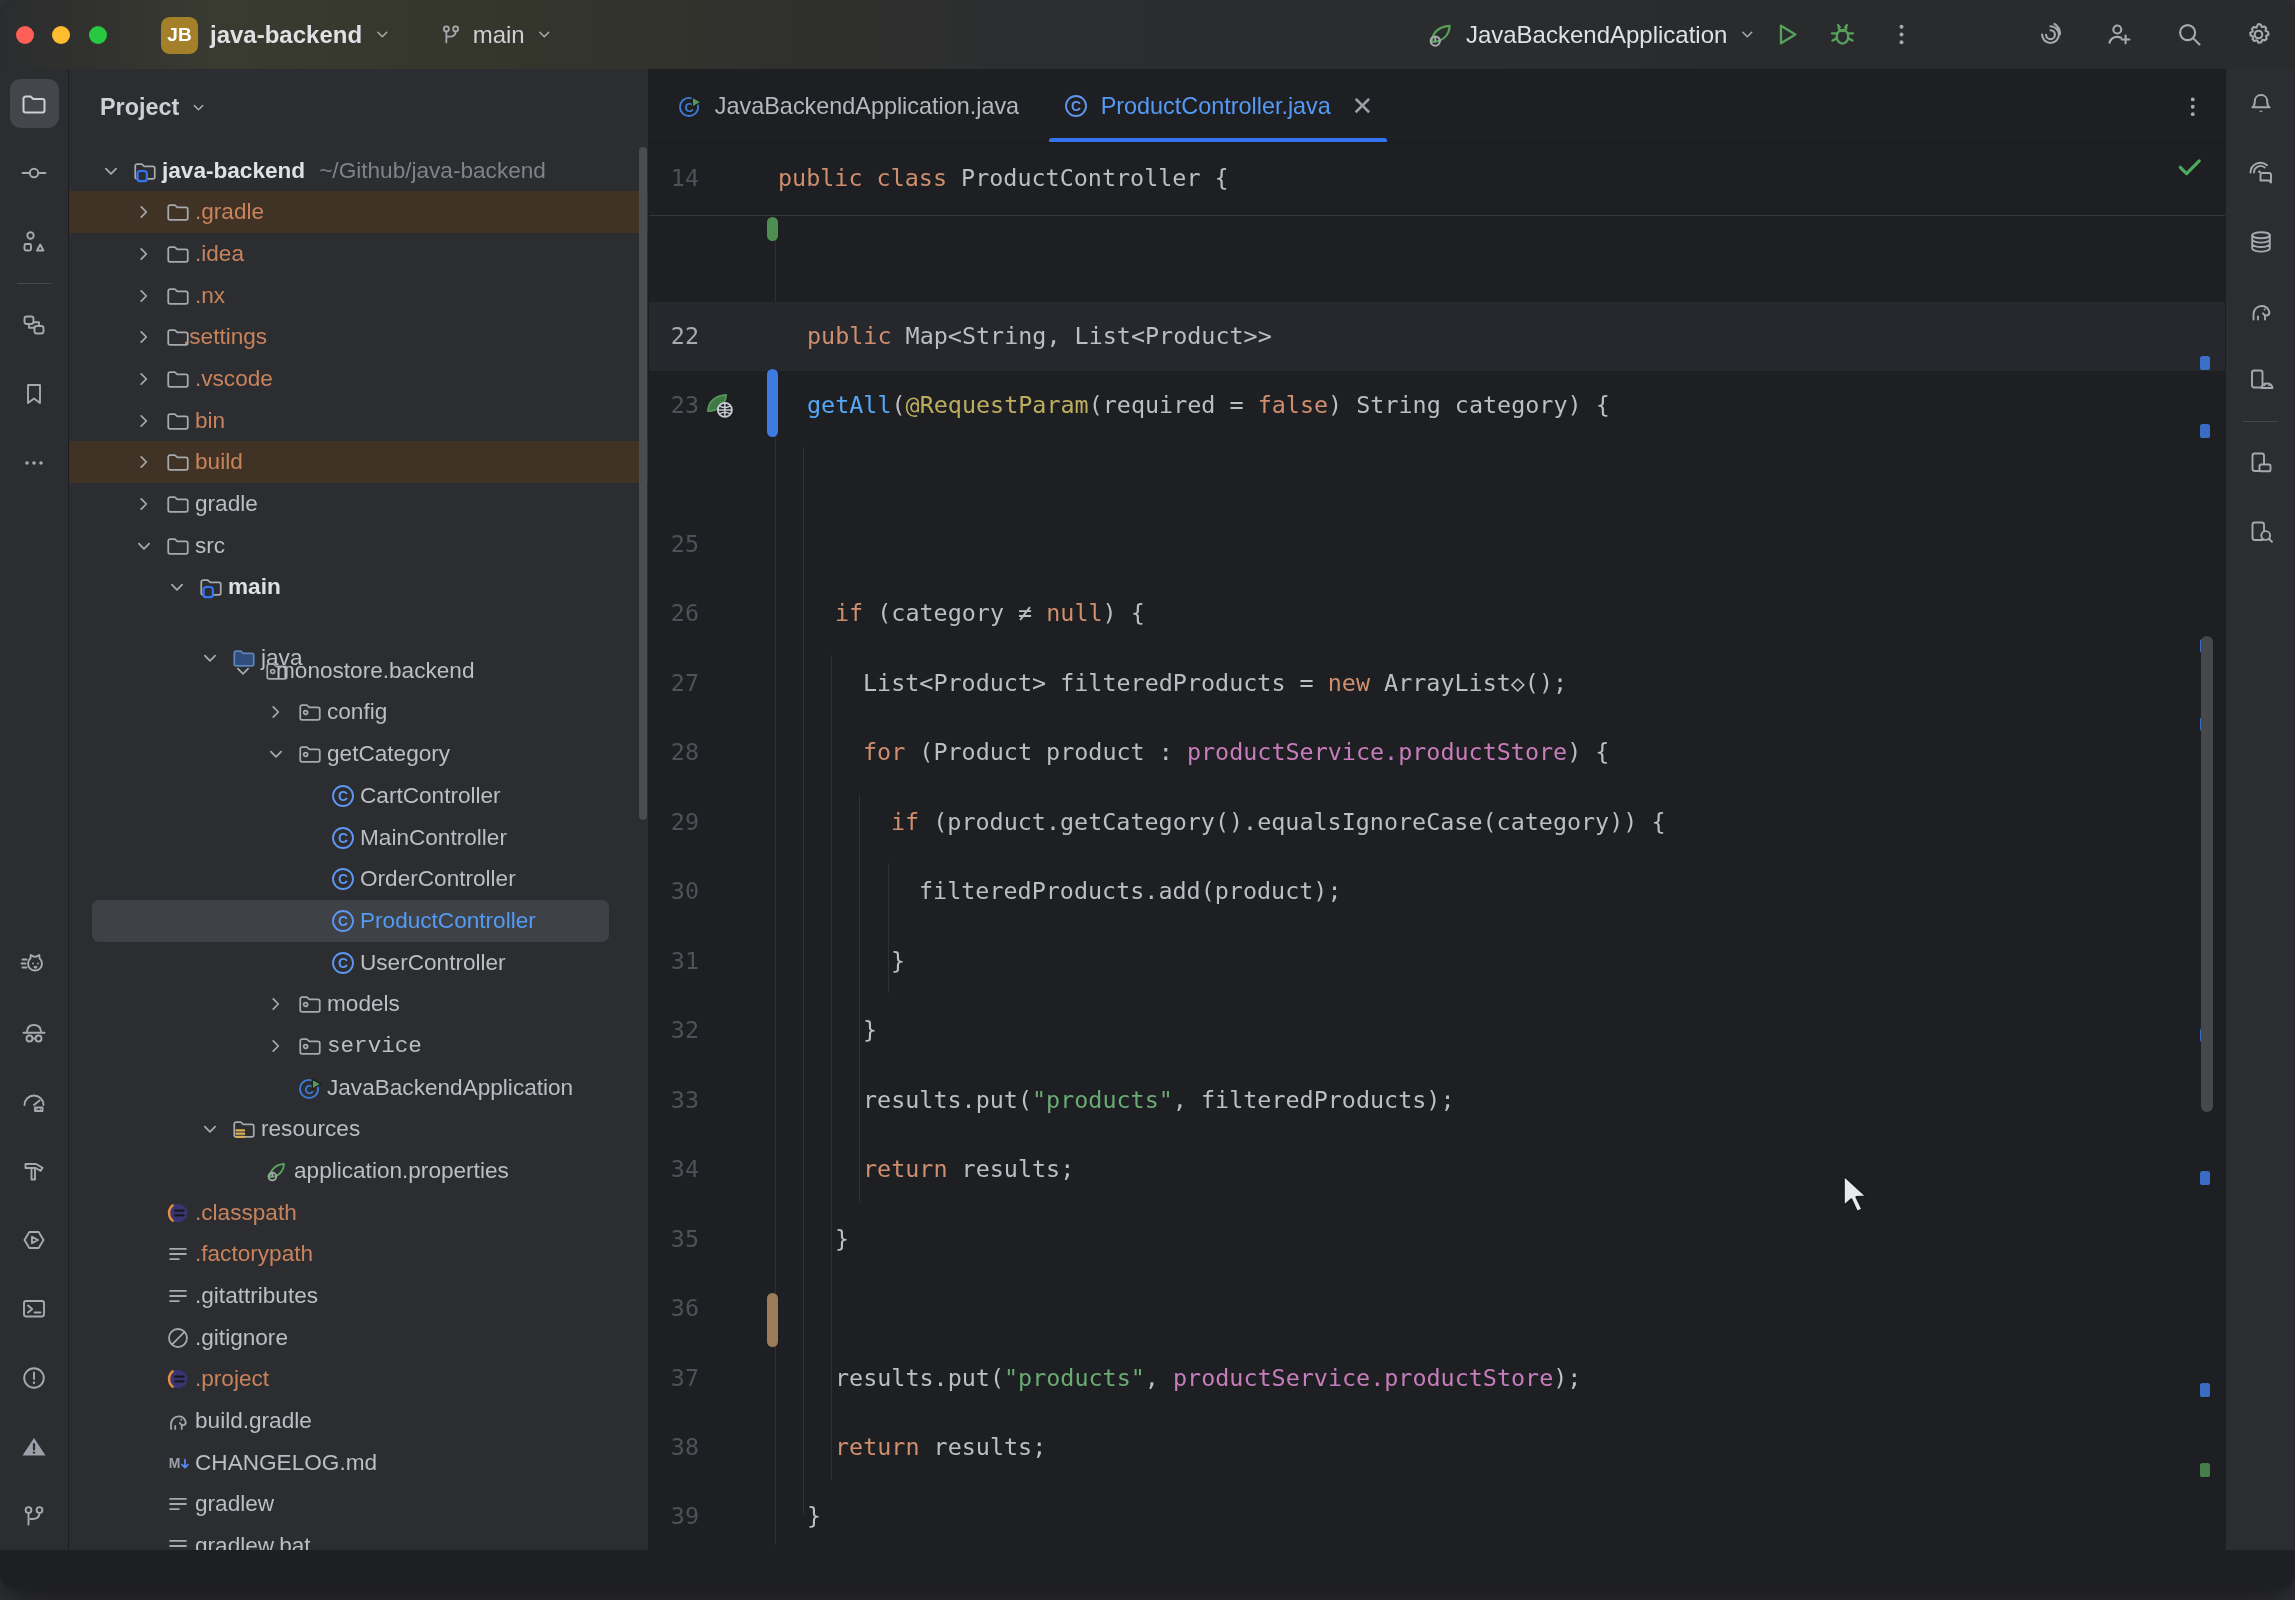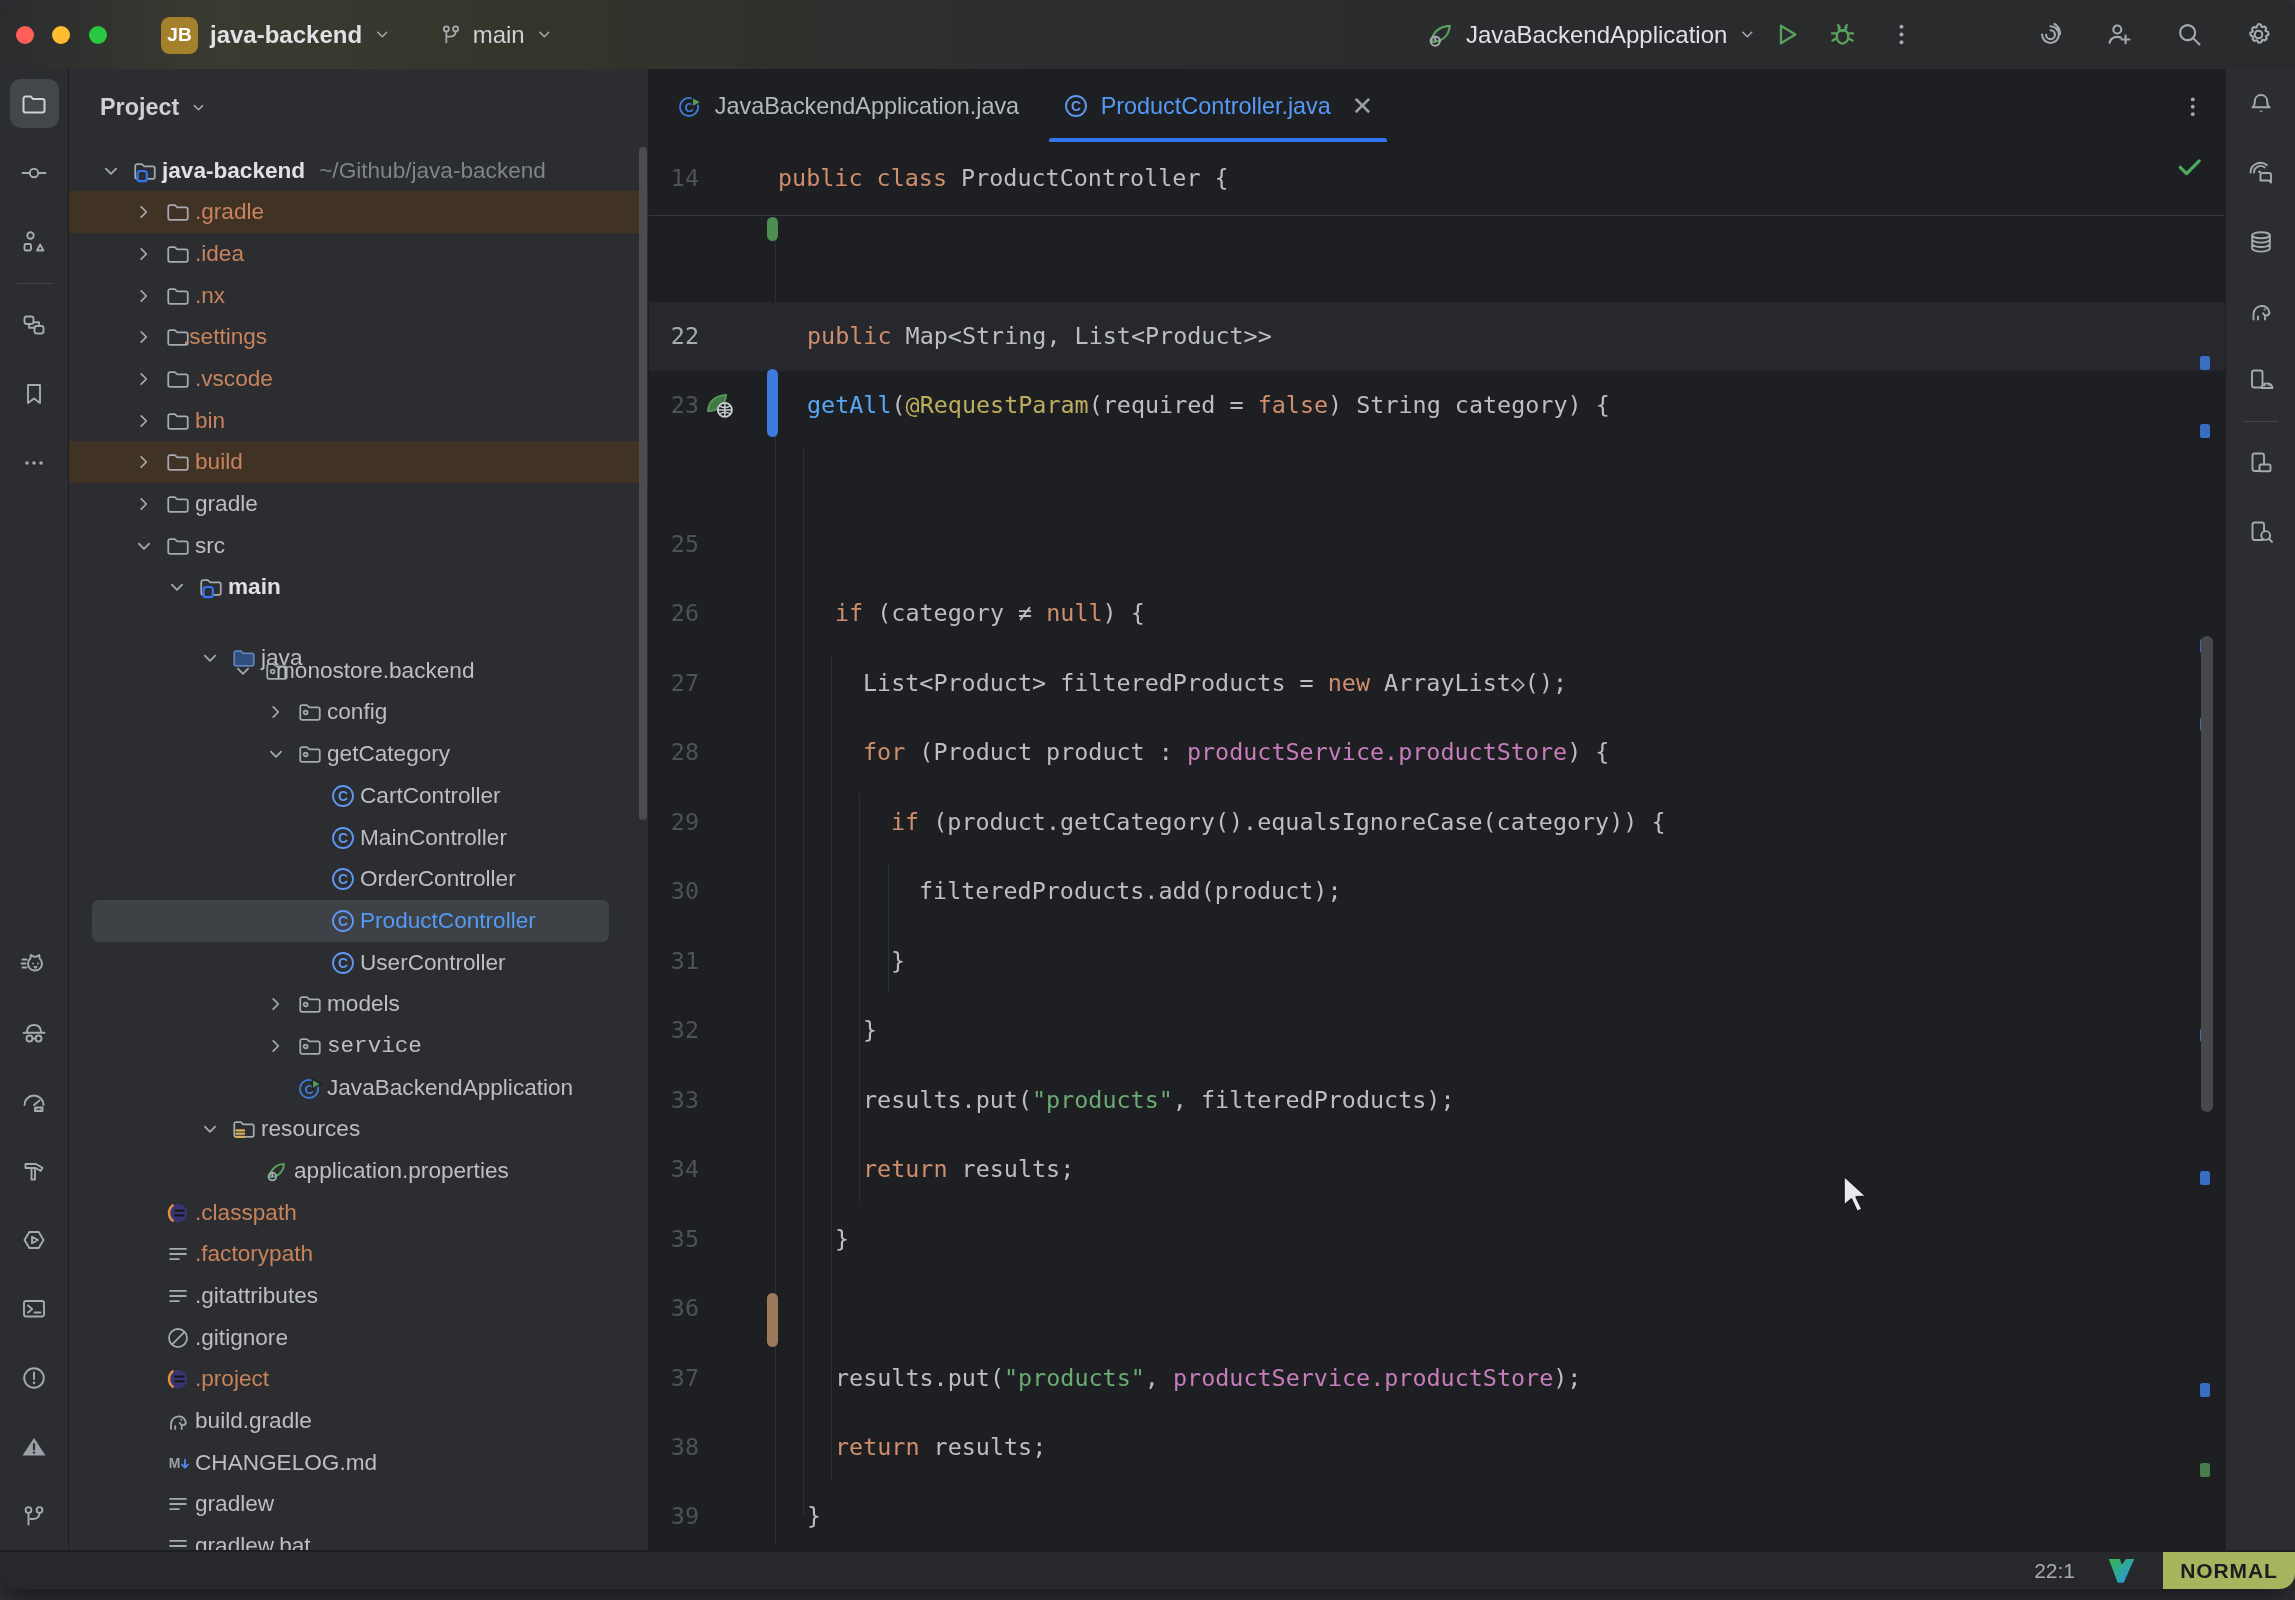--- a/index.html
+++ b/index.html
@@ -916,34 +916,19 @@
       <div class="stripe-cell">
         <span style="display: inline-flex;">
           <svg width="28" height="28" viewBox="0 0 28 28">
             <rect x="5.5" y="4.5" width="11.5" height="17.5" rx="2.2" fill="none" stroke="#A6A9AE" stroke-width="1.9" stroke-linecap="round" stroke-linejoin="round"></rect>
             <circle cx="18.7" cy="17.5" r="4.4" fill="#2B2D30" stroke="#A6A9AE" stroke-width="1.9"></circle>
             <path d="M21.8 20.8l3.2 3" fill="none" stroke="#A6A9AE" stroke-width="1.9" stroke-linecap="round" stroke-linejoin="round"></path>
           </svg>
         </span>
       </div>
     </div>
-  <div id="statusbar">
-    <span id="pos-widget">22:1</span>
-    <span id="vim-icon"><span style="display: inline-flex;">
-          <svg width="31" height="31" viewBox="0 0 28 28">
-            <defs>
-              <linearGradient id="vg" x1="0" y1="0" x2="1" y2="1">
-                <stop offset="0" stop-color="#3CB54A"></stop>
-                <stop offset="1" stop-color="#2196F3"></stop>
-              </linearGradient>
-            </defs>
-            <path d="M2.5 3.5h10l1.8 5.2L18 3.5h7.5L16 25h-5.5z" fill="url(#vg)"></path>
-          </svg>
-        </span></span>
-    <span id="mode-badge">NORMAL</span>
-  </div>
   <div id="cursor">
       <svg width="35" height="43" viewBox="0 0 40 50">
         <path d="M3 2l26 24-11.5.8 6.8 14.2-6 2.8-6.6-14.6L3 37z" fill="#E9EAEC" stroke="#1B1C1E" stroke-width="2.2" stroke-linejoin="round"></path>
       </svg>
     </div>
 </div>
 
 
 </body></html>

